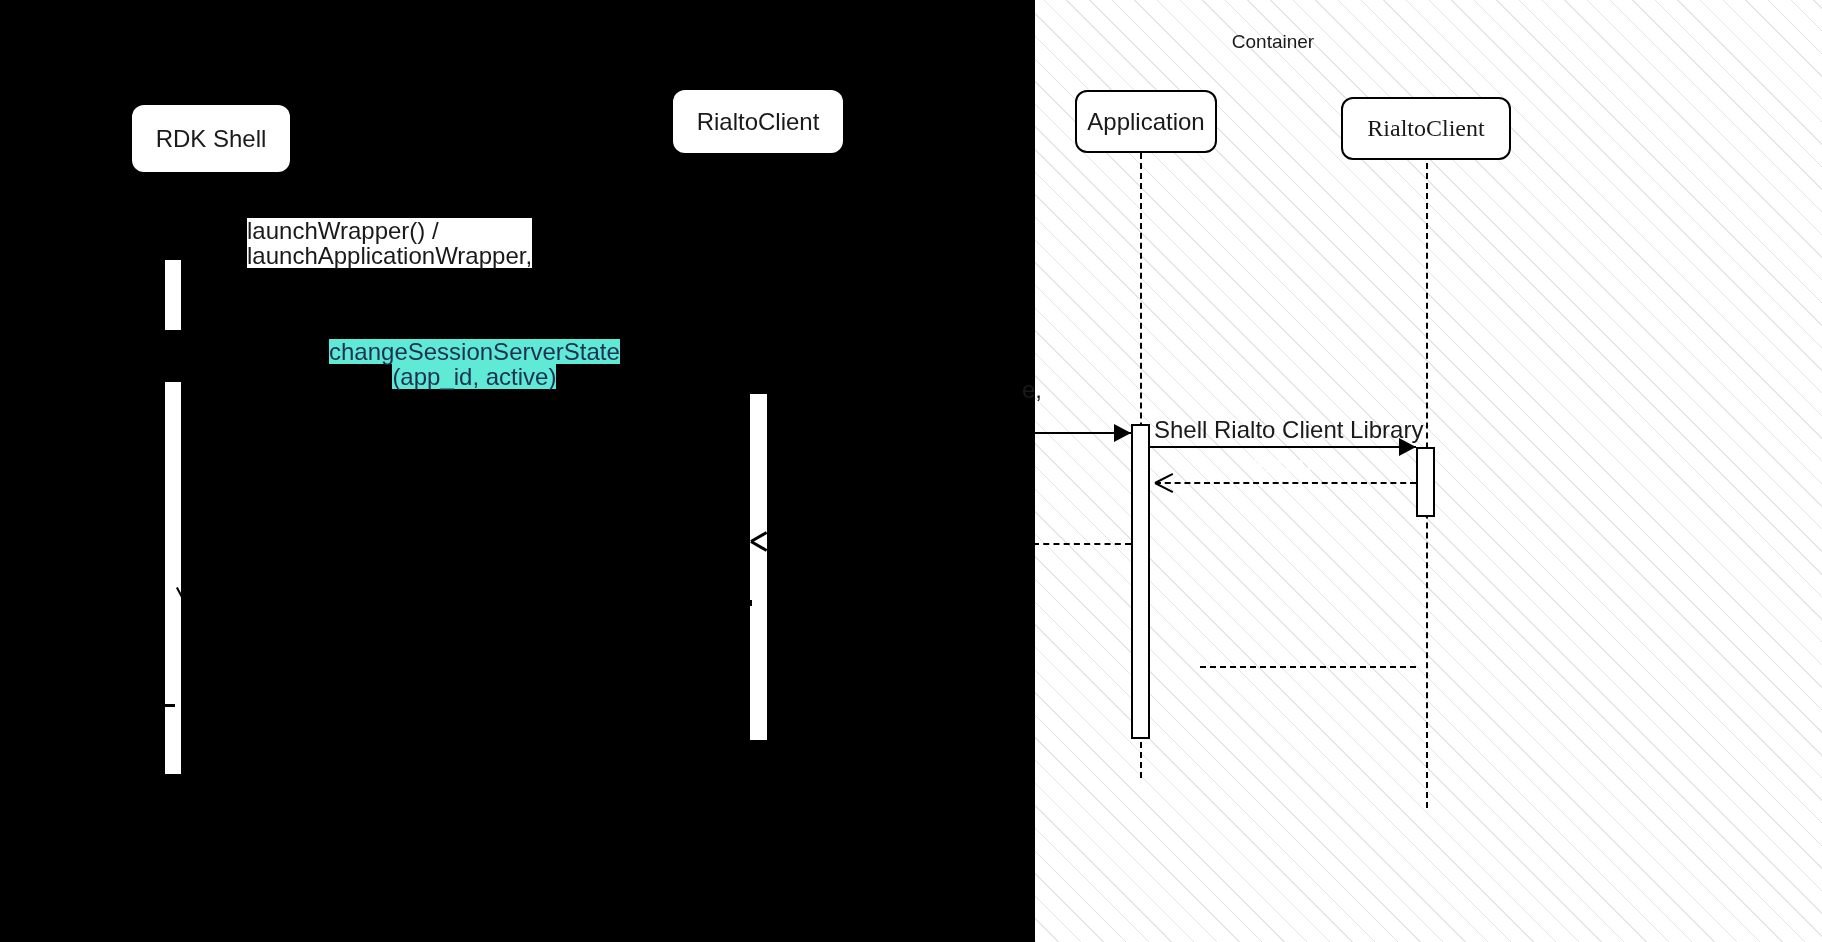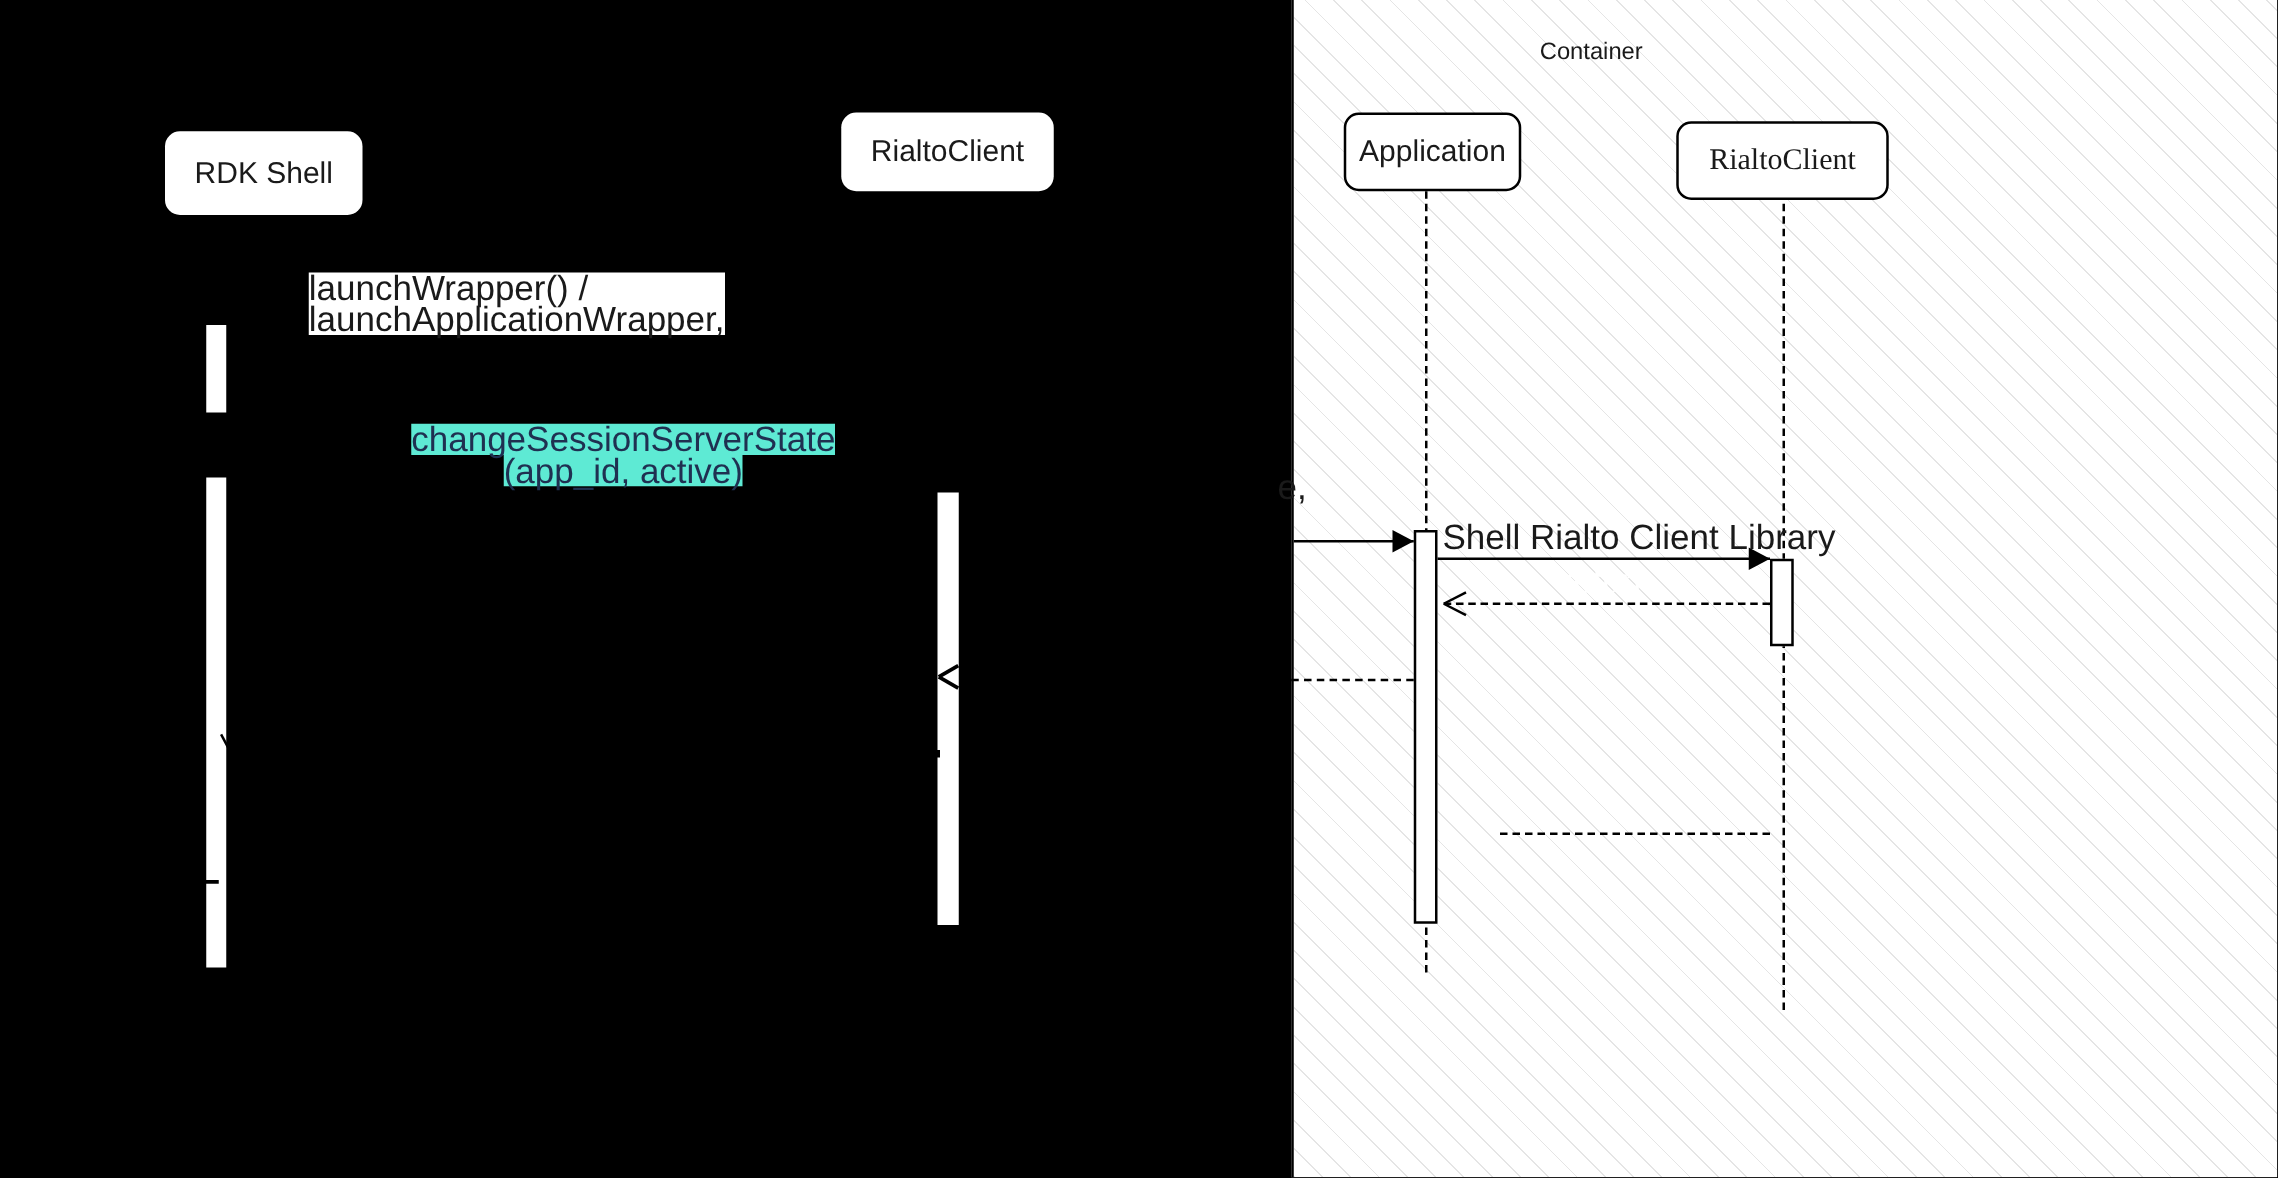--- a/index.html
+++ b/index.html
@@ -76,21 +76,21 @@
   .activation-outlined {
     position: absolute;
     background: #ffffff;
     border: 2px solid #000000;
     box-sizing: border-box;
   }
 
   
   .msg-label {
     position: absolute;
-    font-size: 28px;
+    font-size: 24px;
     line-height: 25px;
     white-space: pre;
     color: #1a1a1a;
   }
   .msg-label.boxed {
     background: #ffffff;
   }
   .msg-label.navy {
     color: #1f3051;
     text-align: center;

